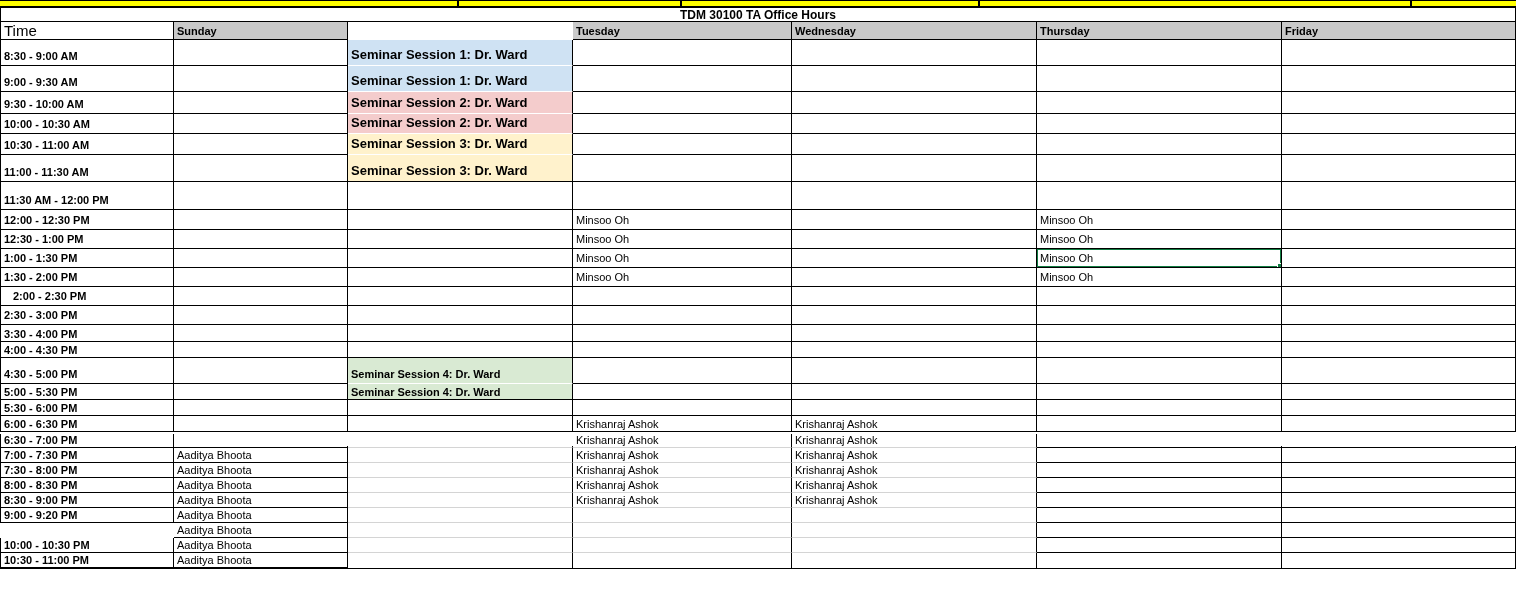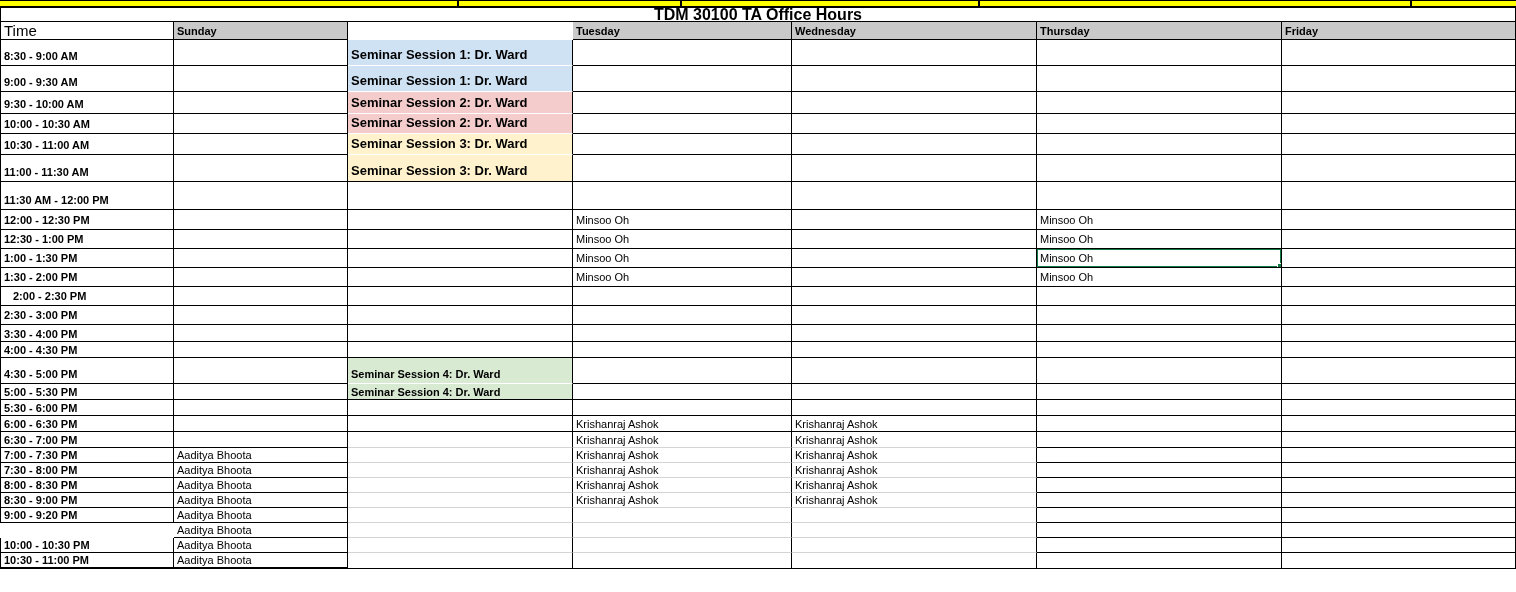--- a/index.html
+++ b/index.html
@@ -5,21 +5,21 @@
   html,body{margin:0;padding:0;background:#ffffff;}
   body{width:1516px;height:592px;overflow:hidden;font-family:"Liberation Sans",sans-serif;}
   .sheet{position:relative;width:1516px;}
 
   
   .topbar{position:relative;height:8px;background:#ffff00;border-top:1px solid #000;border-bottom:2px solid #000;box-sizing:border-box;}
   .topbar .tick{position:absolute;top:0;bottom:0;width:2px;background:#000;}
 
   
   .title-row{height:14px;box-sizing:border-box;border-left:1px solid #000;border-right:1px solid #000;border-bottom:1px solid #000;display:flex;align-items:center;justify-content:center;}
-  .title-row span{font-size:16px;font-weight:bold;color:#000;line-height:12px;}
+  .title-row span{font-size:12px;font-weight:bold;color:#000;line-height:12px;}
 
   
   .row{display:flex;width:1516px;box-sizing:border-box;}
   .cell{position:relative;box-sizing:border-box;border-right:1px solid #000;border-bottom:1px solid #000;
         display:flex;align-items:flex-end;padding:0 0 2px 3px;overflow:hidden;white-space:nowrap;
         font-size:11px;color:#000;background:#fff;}
   .row .cell:first-child{border-left:1px solid #000;}
 
   
   .hrow{height:18px;}
@@ -227,21 +227,21 @@
       </div>
       <div class="row" style="height: 16px;">
         <div class="cell time-cell pad1" style="width: 174px;">6:00 - 6:30 PM</div>
         <div class="cell pad1" style="width: 174px;"></div>
         <div class="cell pad1" style="width: 225px;"></div>
         <div class="cell pad1" style="width: 219px;">Krishanraj Ashok</div>
         <div class="cell pad1" style="width: 245px;">Krishanraj Ashok</div>
         <div class="cell pad1" style="width: 245px;"></div>
         <div class="cell pad1" style="width: 234px;"></div>
       </div>
-      <div class="row" style="height: 16px;">
+      <div class="row" style="height: 16px; align-items: flex-end;">
         <div class="cell time-cell pad1" style="width: 174px;">6:30 - 7:00 PM</div>
         <div class="cell pad1" style="width: 174px;"></div>
         <div class="cell pad1 lt" style="width: 225px;"></div>
         <div class="cell pad1 lt" style="width: 219px;">Krishanraj Ashok</div>
         <div class="cell pad1 lt" style="width: 245px;">Krishanraj Ashok</div>
         <div class="cell pad1" style="width: 245px;"></div>
         <div class="cell pad1" style="width: 234px;"></div>
       </div>
       <div class="row" style="height: 15px;">
         <div class="cell time-cell pad1" style="width: 174px;">7:00 - 7:30 PM</div>

